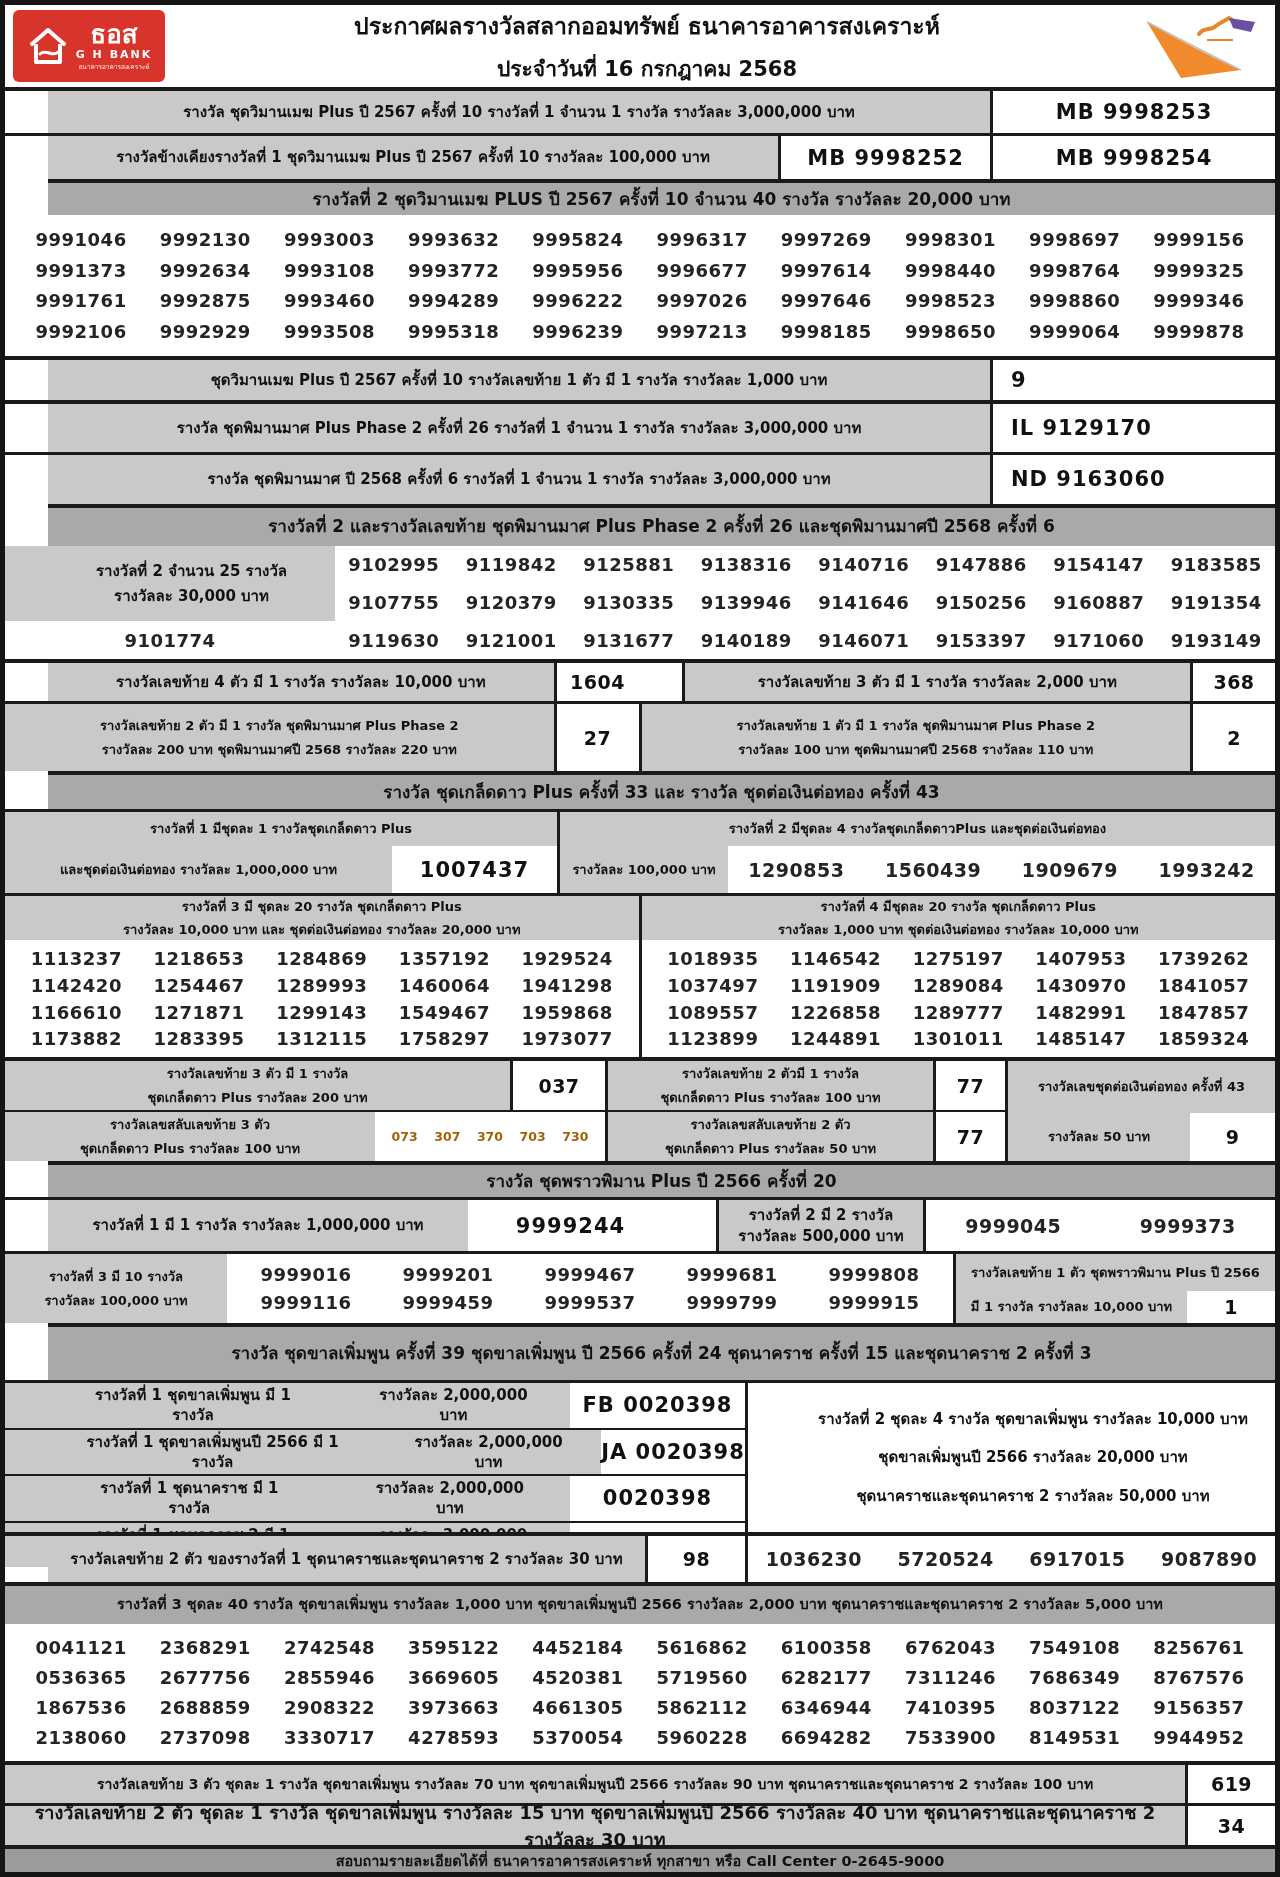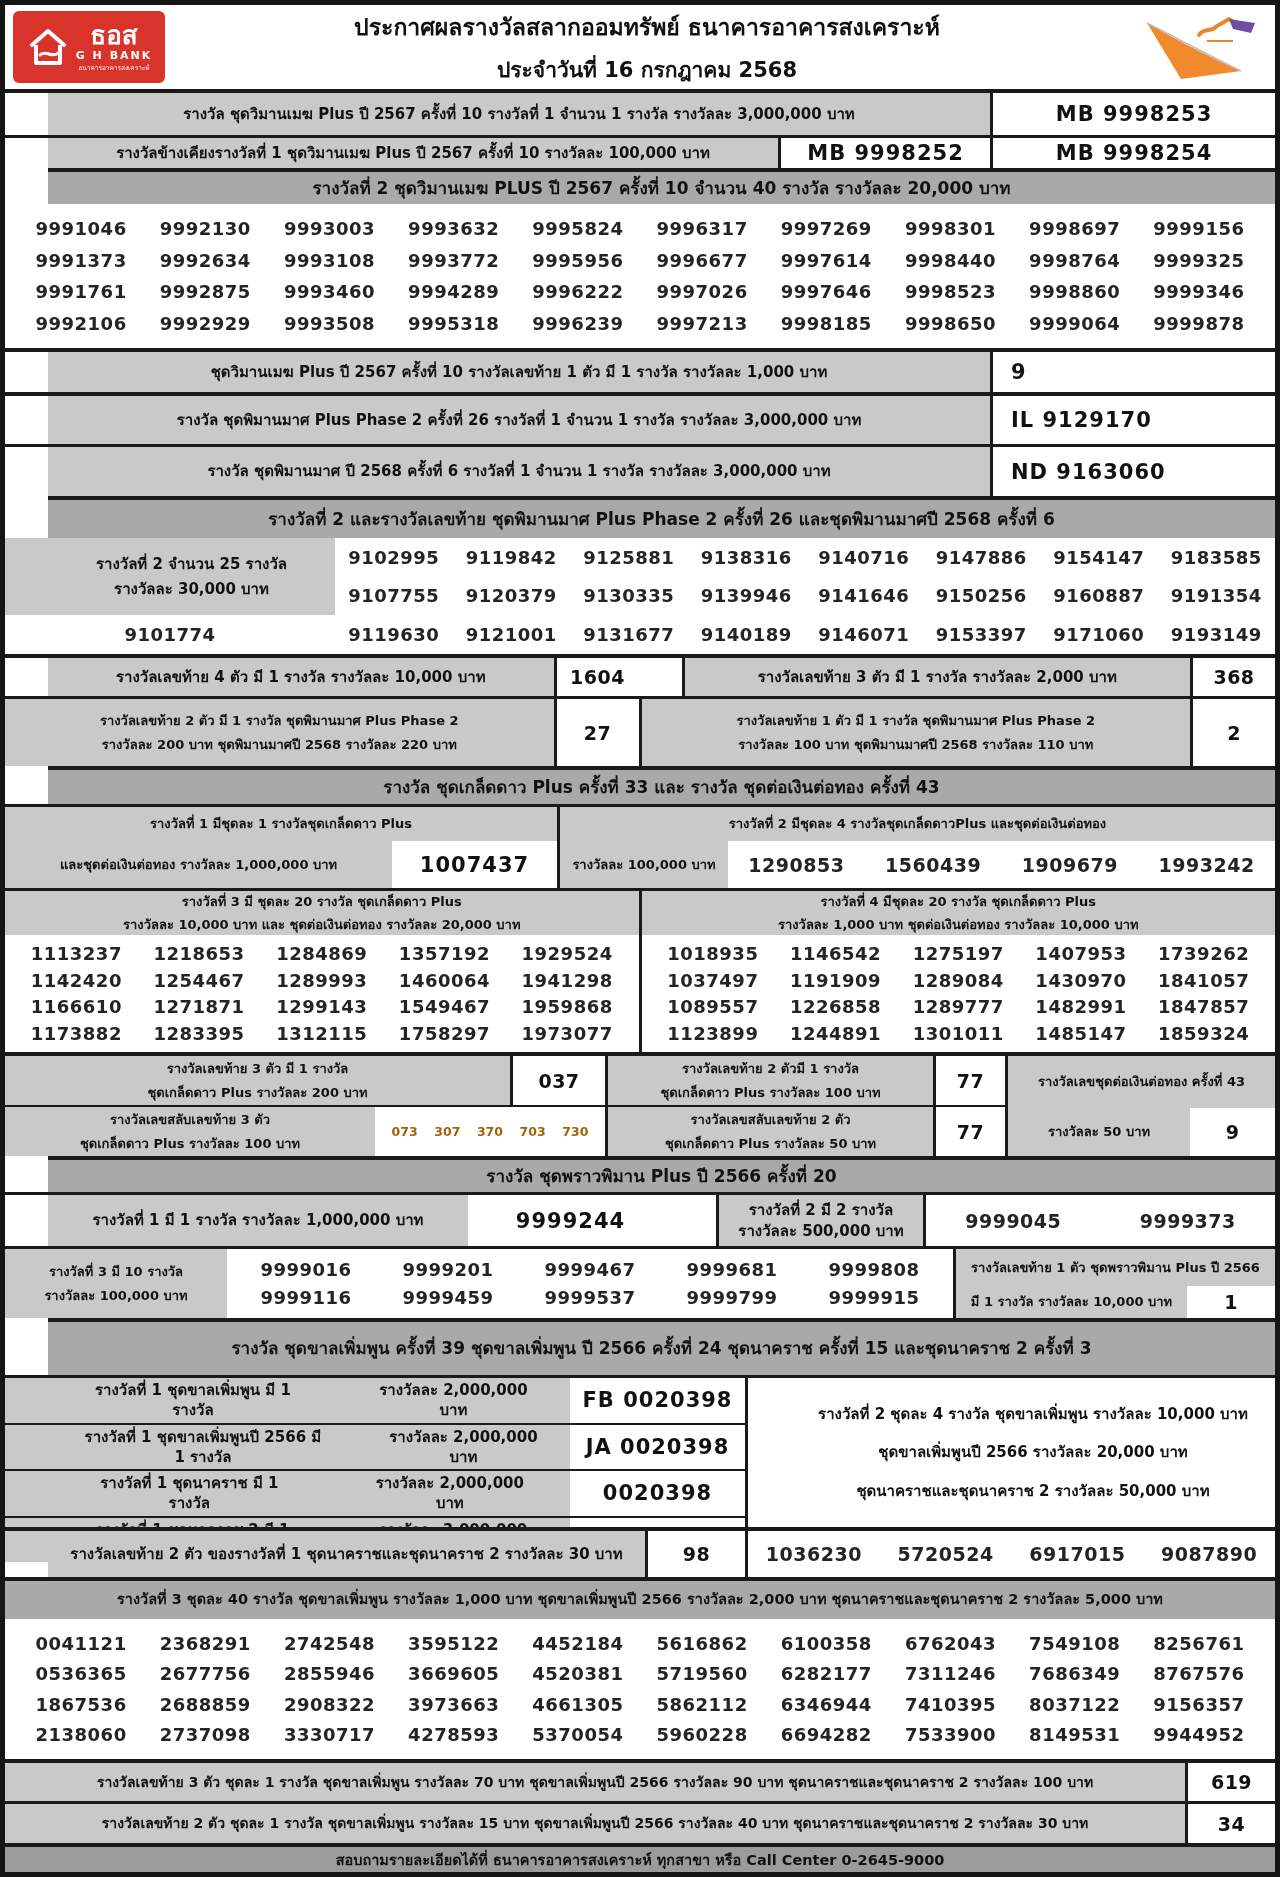--- a/index.html
+++ b/index.html
@@ -90,21 +90,21 @@
         <path d="M78 32 L104 32" stroke="#e8872a" stroke-width="2"></path>
       </svg>
     </span>
   </div>
 
   <div class="band bt4" style="height:46px;">
     <div class="cell lbl gray" style="flex:1;">รางวัล ชุดวิมานเมฆ Plus ปี 2567 ครั้งที่ 10 รางวัลที่ 1  จำนวน 1 รางวัล รางวัลละ 3,000,000 บาท</div>
     <div class="cell bigval vdiv" style="width:285px;">MB 9998253</div>
   </div>
 
-  <div class="band bt3" style="height:33px;">
+  <div class="band bt3" style="height:46px;">
     <div class="cell lbl gray" style="flex:1;">รางวัลข้างเคียงรางวัลที่ 1  ชุดวิมานเมฆ Plus ปี 2567 ครั้งที่ 10 รางวัลละ 100,000 บาท</div>
     <div class="cell bigval vdiv" style="width:212px;">MB 9998252</div>
     <div class="cell bigval vdiv" style="width:285px;">MB 9998254</div>
   </div>
 
   <div class="band bt4 cell lbl sechead" style="height:36px;">รางวัลที่ 2 ชุดวิมานเมฆ PLUS ปี 2567 ครั้งที่ 10 จำนวน 40 รางวัล รางวัลละ 20,000 บาท</div>
   <div class="numgrid cols10" style="height:144px; padding:4px 14px;">
       <span>9991046</span>
       <span>9992130</span>
       <span>9993003</span>
@@ -400,21 +400,21 @@
           <span class="lbl">รางวัลที่ 1 ชุดขาลเพิ่มพูน มี 1 รางวัล</span>
           <span class="lbl">รางวัลละ 2,000,000 บาท</span>
         </div>
         <div class="cell bigval white" style="width:175px;">FB 0020398</div>
       </div>
       <div style="flex:1; display:flex; border-top:2px solid #1a1a1a;">
         <div class="cell gray" style="flex:1; justify-content:space-between; padding:0 22px;">
           <span class="lbl">รางวัลที่ 1 ชุดขาลเพิ่มพูนปี 2566 มี 1 รางวัล</span>
           <span class="lbl">รางวัลละ 2,000,000 บาท</span>
         </div>
-        <div class="cell bigval white" style="width:175px;">JA 0020398</div>
+        <div class="cell bigval white" style="width:144px;">JA 0020398</div>
       </div>
       <div style="flex:1; display:flex; border-top:2px solid #1a1a1a;">
         <div class="cell gray" style="flex:1; justify-content:space-between; padding:0 22px;">
           <span class="lbl">รางวัลที่ 1 ชุดนาคราช มี 1 รางวัล</span>
           <span class="lbl">รางวัลละ 2,000,000 บาท</span>
         </div>
         <div class="cell bigval white" style="width:175px;">0020398</div>
       </div>
       <div style="flex:1; display:flex; border-top:2px solid #1a1a1a;">
         <div class="cell gray" style="flex:1; justify-content:space-between; padding:0 22px;">
@@ -484,19 +484,19 @@
       <span>7533900</span>
       <span>8149531</span>
       <span>9944952</span>
     </div>
 
   <div class="band bt4" style="height:42px;">
     <div class="cell lbl-sm gray" style="flex:1; font-size:14px;">รางวัลเลขท้าย 3 ตัว ชุดละ 1 รางวัล ชุดขาลเพิ่มพูน รางวัลละ 70 บาท ชุดขาลเพิ่มพูนปี 2566 รางวัลละ 90 บาท ชุดนาคราชและชุดนาคราช 2 รางวัลละ 100 บาท</div>
     <div class="cell midval vbox" style="width:90px;">619</div>
   </div>
   <div class="band bt3" style="height:42px;">
-    <div class="cell lbl-sm gray" style="flex:1; font-size:14px;text-align:center;">รางวัลเลขท้าย 2 ตัว ชุดละ 1 รางวัล ชุดขาลเพิ่มพูน รางวัลละ 15 บาท ชุดขาลเพิ่มพูนปี 2566 รางวัลละ 40 บาท ชุดนาคราชและชุดนาคราช 2 รางวัลละ  30 บาท</div>
+    <div class="cell lbl-sm gray" style="flex:1; font-size:18px;text-align:center;">รางวัลเลขท้าย 2 ตัว ชุดละ 1 รางวัล ชุดขาลเพิ่มพูน รางวัลละ 15 บาท ชุดขาลเพิ่มพูนปี 2566 รางวัลละ 40 บาท ชุดนาคราชและชุดนาคราช 2 รางวัลละ  30 บาท</div>
     <div class="cell midval vbox" style="width:90px;">34</div>
   </div>
 
   <div class="footer">สอบถามรายละเอียดได้ที่ ธนาคารอาคารสงเคราะห์ ทุกสาขา หรือ Call Center  0-2645-9000</div>
 
 </div>
 
 </body></html>

